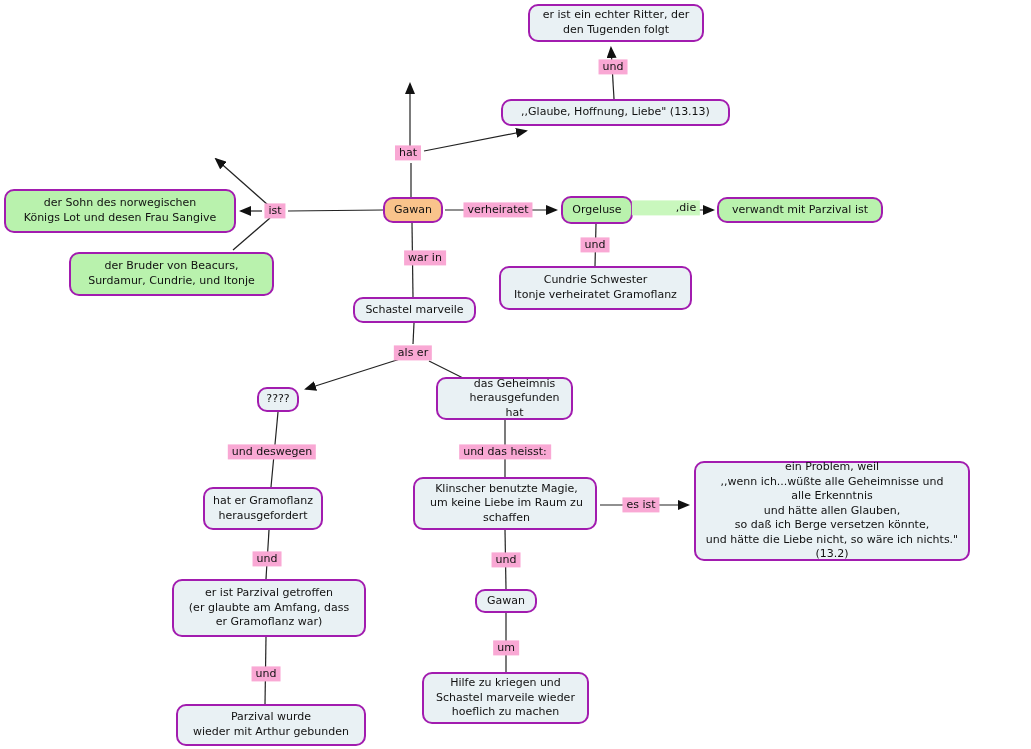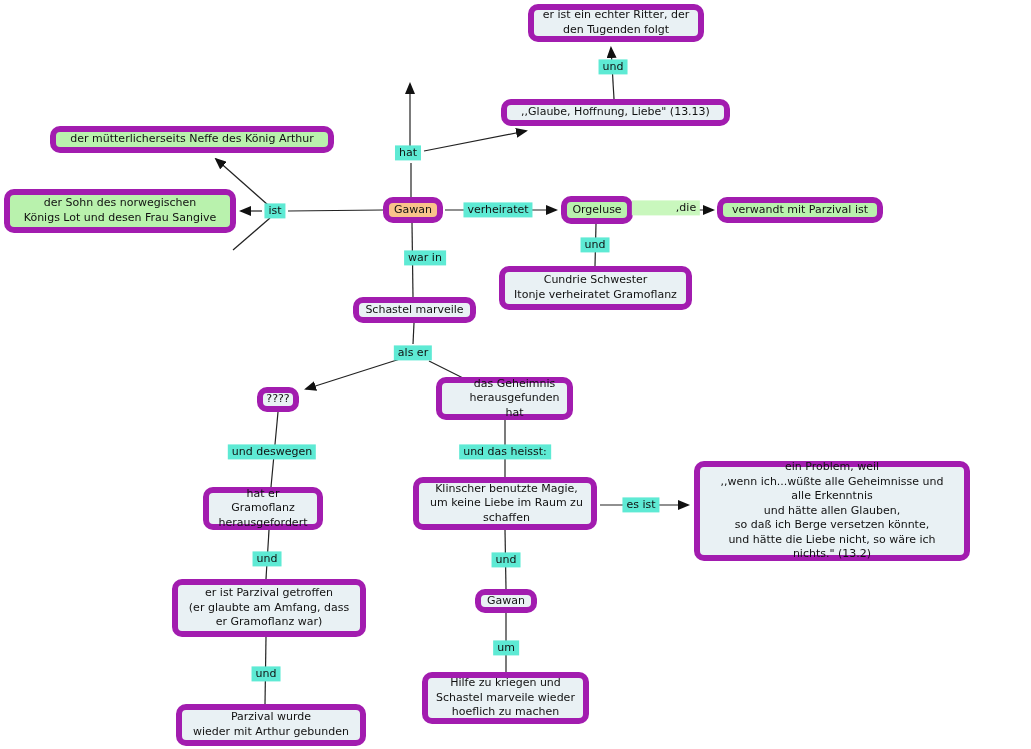--- a/index.html
+++ b/index.html
@@ -23,36 +23,36 @@
   }
   .node {
     position: absolute;
     z-index: 2;
     box-sizing: border-box;
     display: flex;
     align-items: center;
     justify-content: center;
     text-align: center;
     background: #e9f1f4;
-    border: 6px solid #a21caf;
+    border: 2px solid #a21caf;
     border-radius: 10px;
     color: #111111;
     font-size: 11px;
     line-height: 1.32;
     white-space: pre-line;
     padding: 2px 6px;
     cursor: default;
   }
   .node.green  { background: #b9f2ad; }
   .node.orange { background: #f9c38b; }
   .lbl {
     position: absolute;
     z-index: 3;
     transform: translate(-50%, -50%);
-    background: #5eead4;
+    background: #f9a8d4;
     color: #111111;
     font-size: 11px;
     line-height: 1.2;
     padding: 1px 4px;
     white-space: nowrap;
   }
   .lbl.hl { background: #c9f7bd; padding-left: 44px; }
 </style>
 </head>
 <body>
@@ -98,23 +98,24 @@
 
     <line x1="600" y1="505" x2="688" y2="505" stroke="#222" stroke-width="1.2" marker-end="url(#arrow)"></line>
 
     <line x1="505" y1="530" x2="506" y2="589" stroke="#222" stroke-width="1.2"></line>
     <line x1="506" y1="613" x2="506" y2="672" stroke="#222" stroke-width="1.2"></line>
   </svg>
 
   <div class="node" style="left:528px; top:4px; width:176px; height:38px;">er ist ein echter Ritter, der
 den Tugenden folgt</div>
   <div class="node" style="left:501px; top:99px; width:229px; height:27px;">,,Glaube, Hoffnung, Liebe" (13.13)</div>
-  <div class="node green" style="left:50px; top:126px; width:284px; height:27px;">der mütterlicherseits Neffe des König Arthur</div>
   <div class="node green" style="left:4px; top:189px; width:232px; height:44px;">der Sohn des norwegischen
 Königs Lot und desen Frau Sangive</div>
+  <div class="node green" style="left:69px; top:252px; width:205px; height:44px;">der Bruder von Beacurs,
+Surdamur, Cundrie, und Itonje</div>
   <div class="node orange" style="left:383px; top:197px; width:60px; height:26px;">Gawan</div>
   <div class="node green" style="left:561px; top:196px; width:72px; height:28px;">Orgeluse</div>
   <div class="node green" style="left:717px; top:197px; width:166px; height:26px;">verwandt mit Parzival ist</div>
   <div class="node" style="left:499px; top:266px; width:193px; height:44px;">Cundrie Schwester
 Itonje verheiratet Gramoflanz</div>
   <div class="node" style="left:353px; top:297px; width:123px; height:26px;">Schastel marveile</div>
   <div class="node" style="left:257px; top:387px; width:42px; height:25px;">????</div>
   <div class="node" style="left:436px; top:377px; width:137px; height:43px;padding-left:26px;">das Geheimnis
 herausgefunden hat</div>
   <div class="node" style="left:203px; top:487px; width:120px; height:43px;">hat er Gramoflanz

